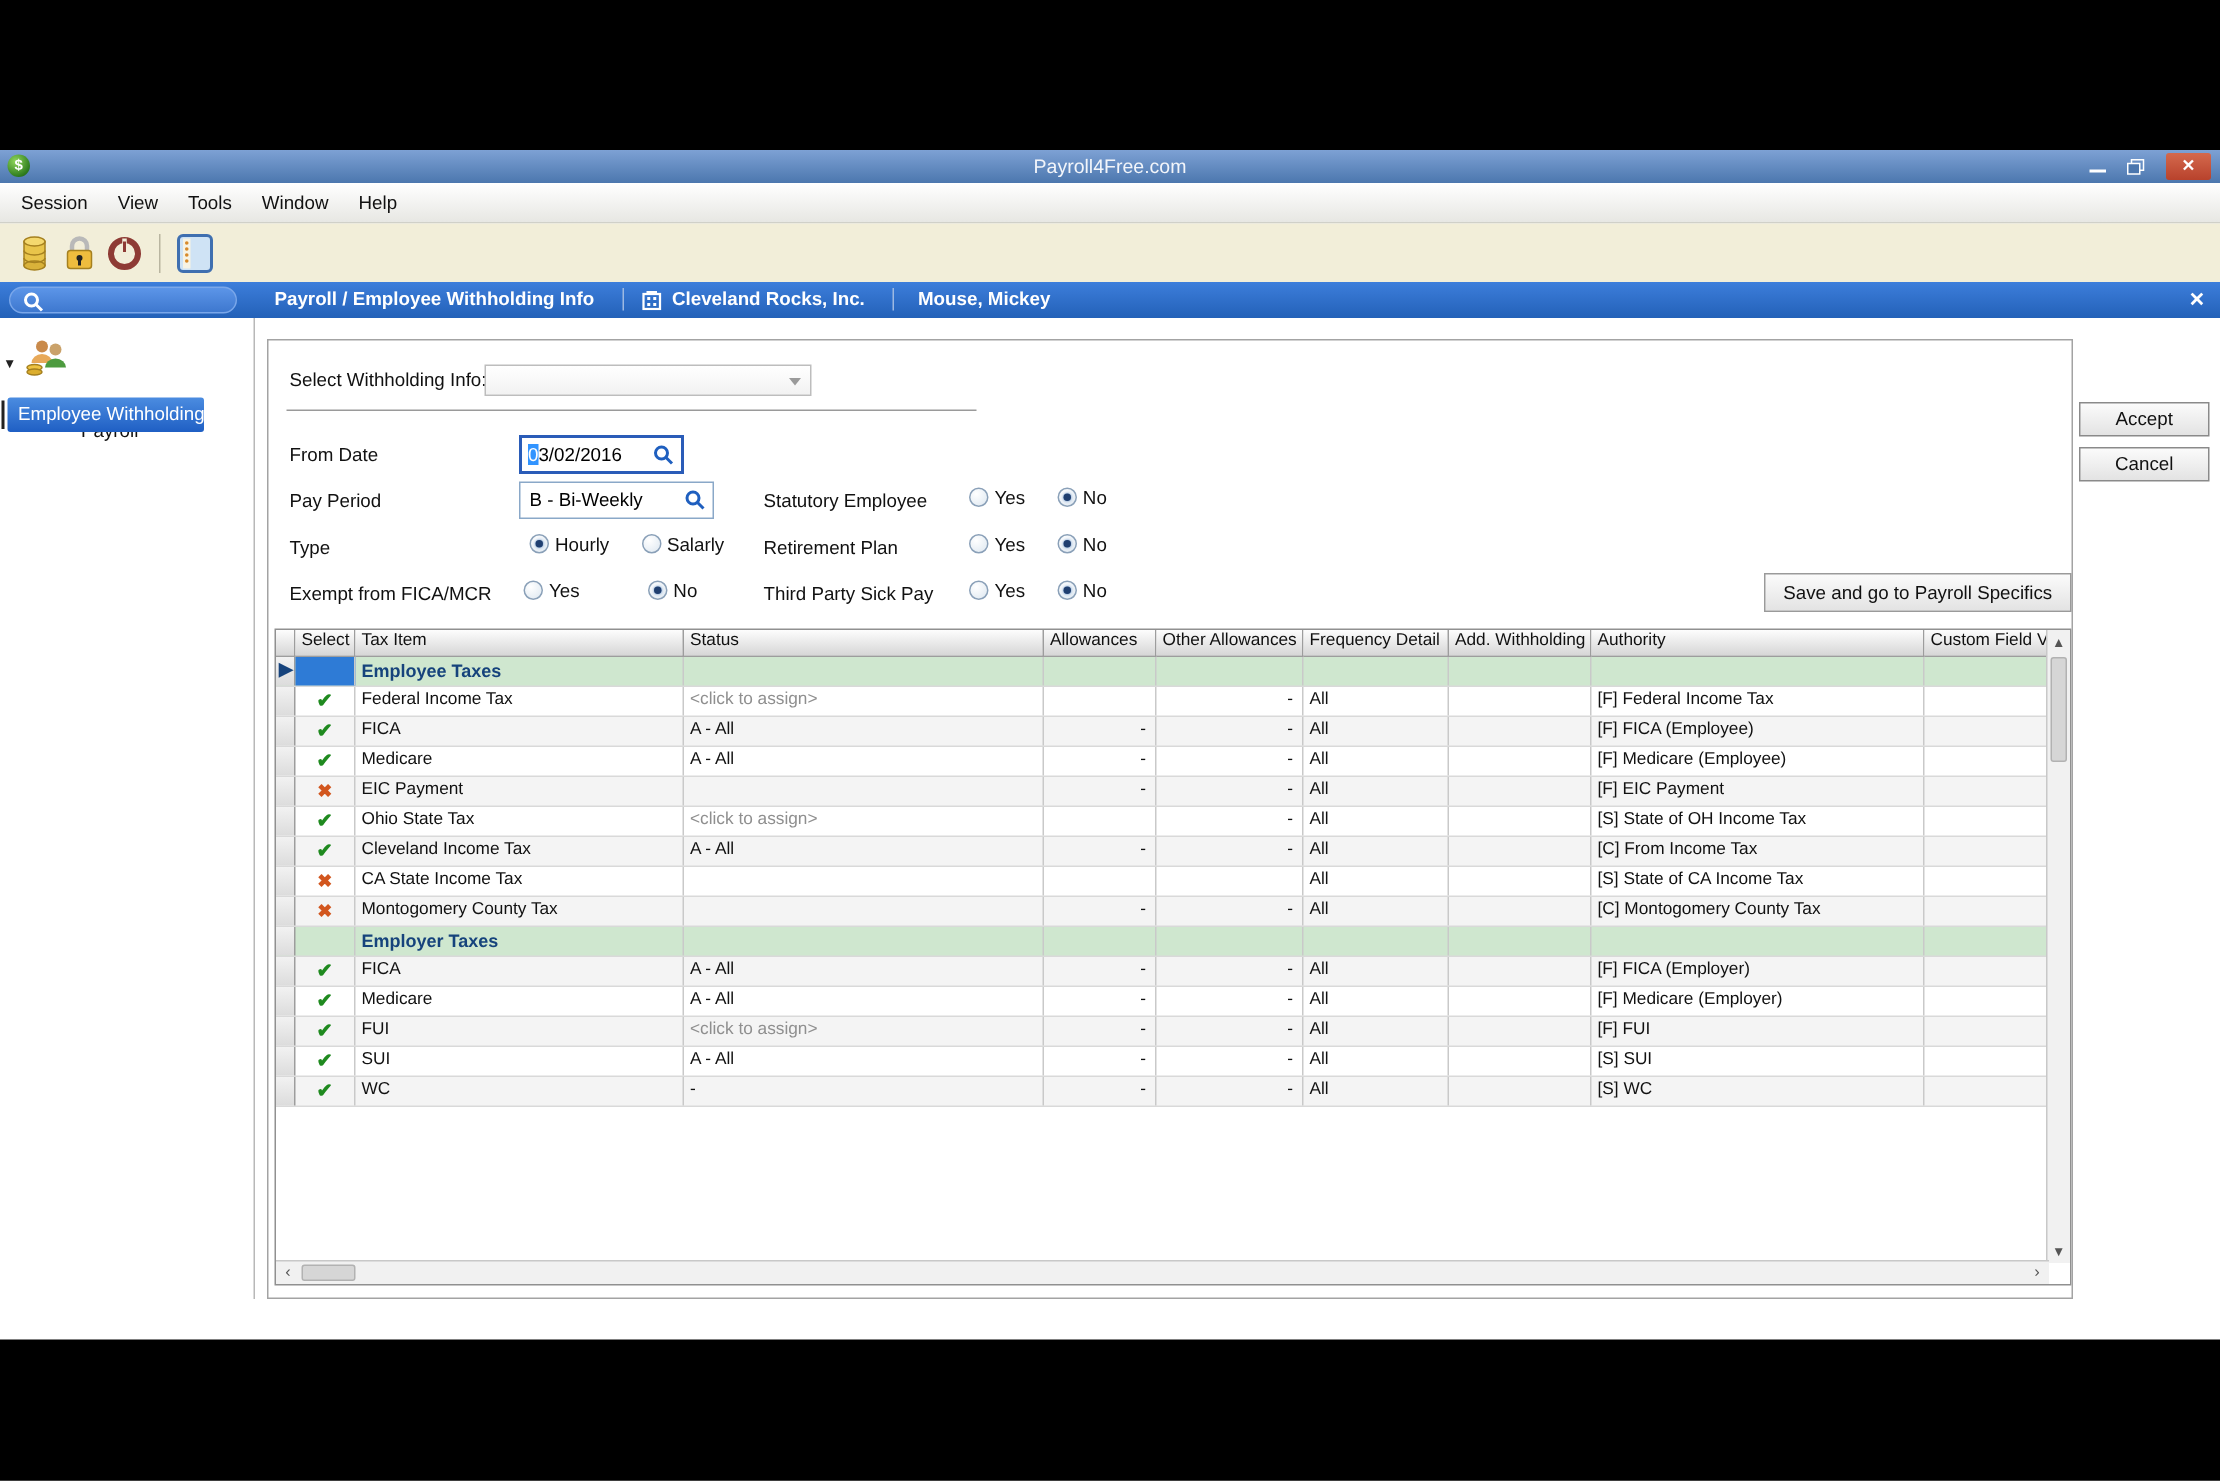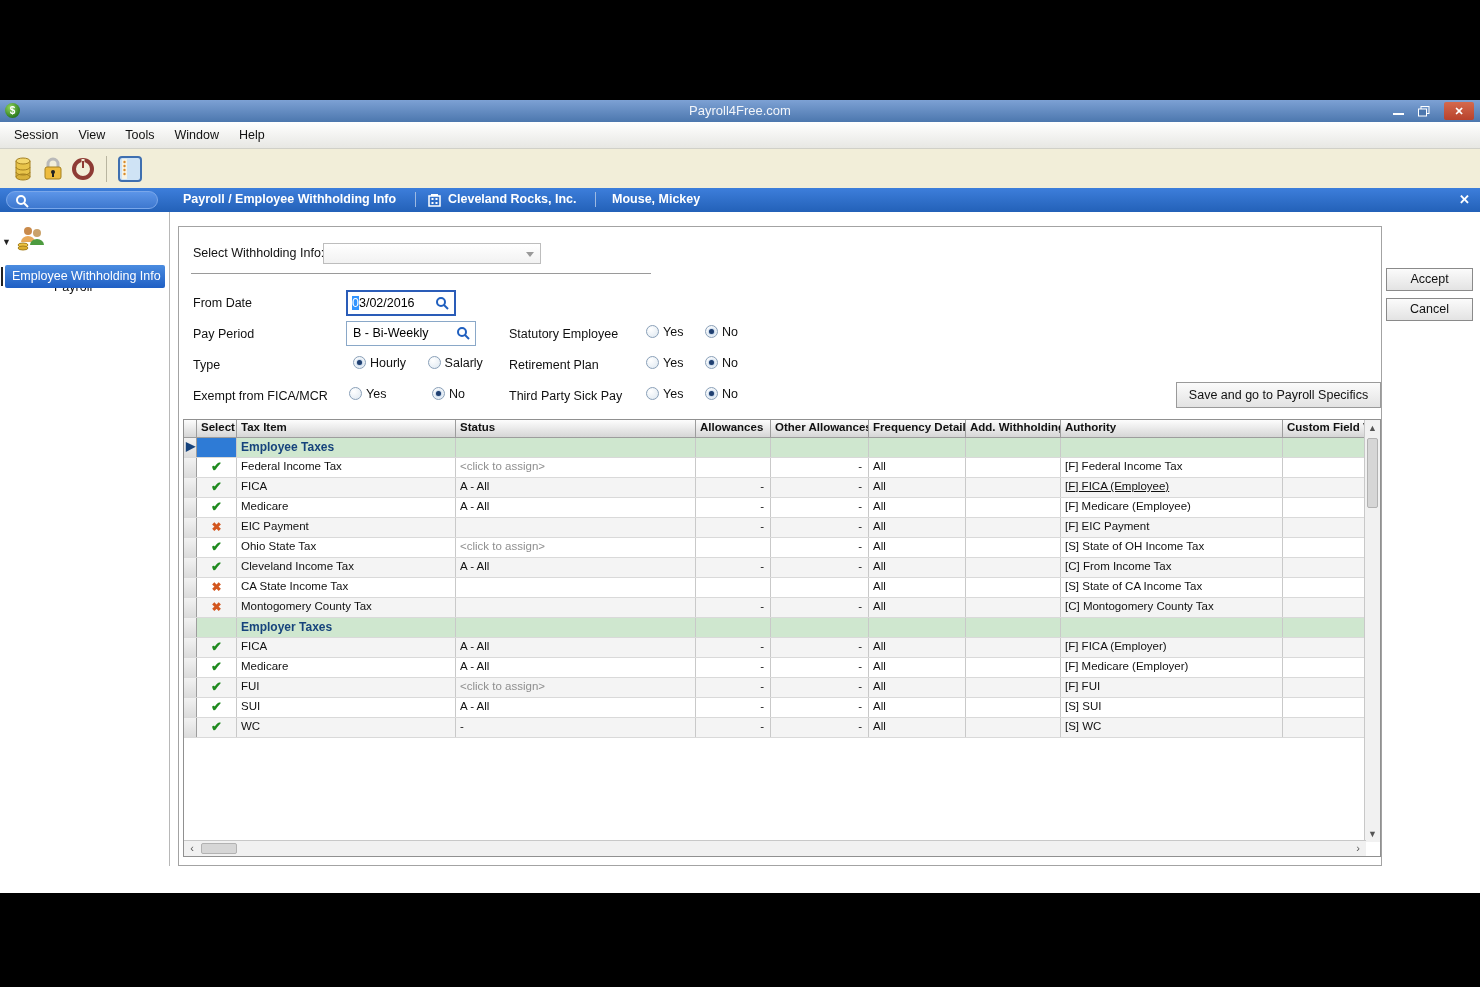--- a/index.html
+++ b/index.html
@@ -41,21 +41,21 @@
   .crumb-emp { left:612px; }
   .crumb-close { position:absolute; right:10px; top:4px; font-size:13px; font-weight:bold; color:#fff; }
 
   
   .content { position:relative; height:654px; background:#fff; }
 
   .sidebar { position:absolute; left:0; top:0; width:170px; height:654px; border-right:1px solid #b8b8b8; background:#fff; }
   .sb-arrow { position:absolute; left:2px; top:25px; font-size:9px; color:#222; }
   .sb-icon { position:absolute; left:16px; top:12px; }
   .sb-group-label { position:absolute; left:54px; top:26px; font-size:12.5px; color:#111;margin-top:42px; }
-  .sb-item { position:absolute; left:5px; top:53px; width:160px; height:23px;
+  .sb-item { position:absolute; left:5px; top:53px; width:131px; height:23px;
              background:linear-gradient(#4b8ce0,#1f5fc4); border-radius:2px; color:#fff;
              font-size:12.5px; line-height:23px; padding-left:7px; white-space:nowrap; }
   .sb-item::before { content:''; position:absolute; left:-4px; top:2px; width:2px; height:19px; background:#222; }
 
   
   .panel { position:absolute; left:178px; top:14px; width:1204px; height:640px; border:1px solid #a3a3a3; background:#fff; }
   .f-label { position:absolute; font-size:12.5px; color:#111; white-space:nowrap; }
   .dd { position:absolute; left:144px; top:16px; width:218px; height:21px; border:1px solid #bdbdbd;
         background:linear-gradient(#fff,#f2f2f2); }
   .dd-chev { position:absolute; right:6px; top:8px; width:0; height:0; border-left:4px solid transparent;
@@ -77,21 +77,21 @@
   .rgroup .opt2 { margin-left:18px; }
 
   .push-btn { position:absolute; border:1px solid #8a8a8a; background:linear-gradient(#fbfbfb,#e3e3e3);
               font-size:12.5px; color:#111; text-align:center; }
   .btn-accept { left:1386px; top:56px; width:87px; height:23px; line-height:21px; }
   .btn-cancel { left:1386px; top:86px; width:87px; height:23px; line-height:21px; }
   .btn-save   { left:997px; top:155px; width:205px; height:26px; line-height:24px; border-color:#9a9a9a; }
 
   
   .grid { position:absolute; left:4px; top:192px; width:1198px; height:438px; border:1px solid #909090; background:#fff; }
-  .g-header { display:flex; height:18px;font-weight:bold; }
+  .g-header { display:flex; height:18px; }
   .g-hc { background:linear-gradient(#fdfdfd,#d6d6d6); border-right:1px solid #9d9d9d; border-bottom:1px solid #9d9d9d;
           font-size:11.5px; color:#111; padding:1px 0 0 4px; white-space:nowrap; overflow:hidden; }
   .g-rows { position:relative; }
   .g-row { display:flex; height:20px; border-bottom:1px solid #d9d9d9; background:#fff; }
   .g-row.alt { background:#f4f4f4; }
   .g-row.group { background:#cfe7cf; }
   .g-c { border-right:1px solid #c9c9c9; font-size:11.5px; color:#111; padding:2px 0 0 4px;
          white-space:nowrap; overflow:hidden; }
   .g-c.rowhdr { background:linear-gradient(#f2f2f2,#dcdcdc); border-right:1px solid #9d9d9d; padding:1px 0 0 2px;
                 font-size:9px; color:#000; }
@@ -318,21 +318,21 @@
             </div>
             <div class="g-row alt">
               <div class="g-c rowhdr" style="width: 13px;"></div>
               <div class="g-c center" style="width: 40px;"><span class="mark-check">✔</span></div>
               <div class="g-c " style="width: 219px;">FICA</div>
               <div class="g-c " style="width: 240px;"><span>A - All</span></div>
               <div class="g-c num" style="width: 75px;">-</div>
               <div class="g-c num" style="width: 98px;">-</div>
               <div class="g-c " style="width: 97px;">All</div>
               <div class="g-c " style="width: 95px;"></div>
-              <div class="g-c " style="width: 222px; text-decoration: underline;">[F] FICA (Employee)</div>
+              <div class="g-c " style="width: 222px;">[F] FICA (Employee)</div>
               <div class="g-c " style="width: 83px;"></div>
             </div>
             <div class="g-row">
               <div class="g-c rowhdr" style="width: 13px;"></div>
               <div class="g-c center" style="width: 40px;"><span class="mark-check">✔</span></div>
               <div class="g-c " style="width: 219px;">Medicare</div>
               <div class="g-c " style="width: 240px;"><span>A - All</span></div>
               <div class="g-c num" style="width: 75px;">-</div>
               <div class="g-c num" style="width: 98px;">-</div>
               <div class="g-c " style="width: 97px;">All</div>

